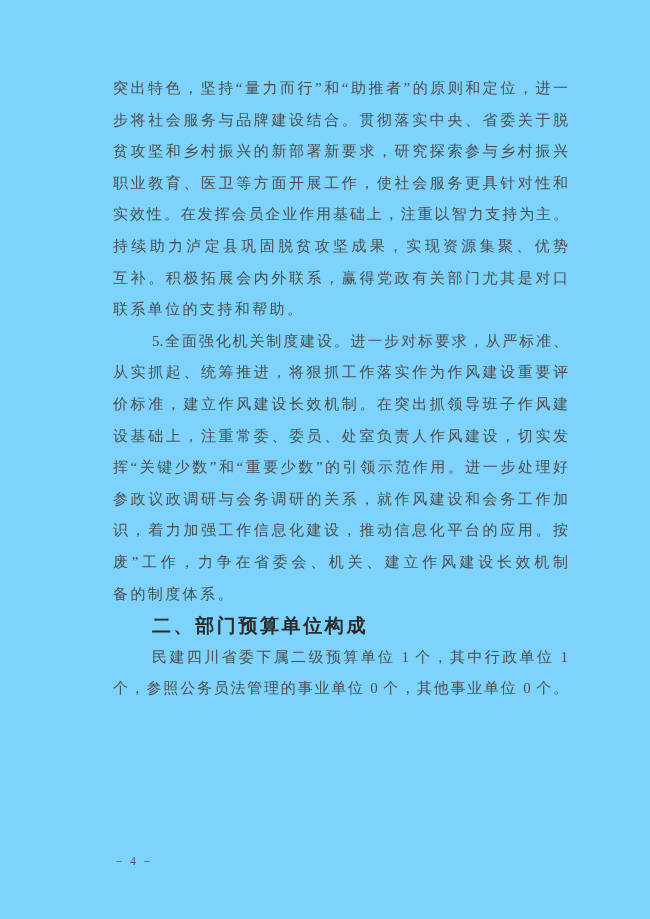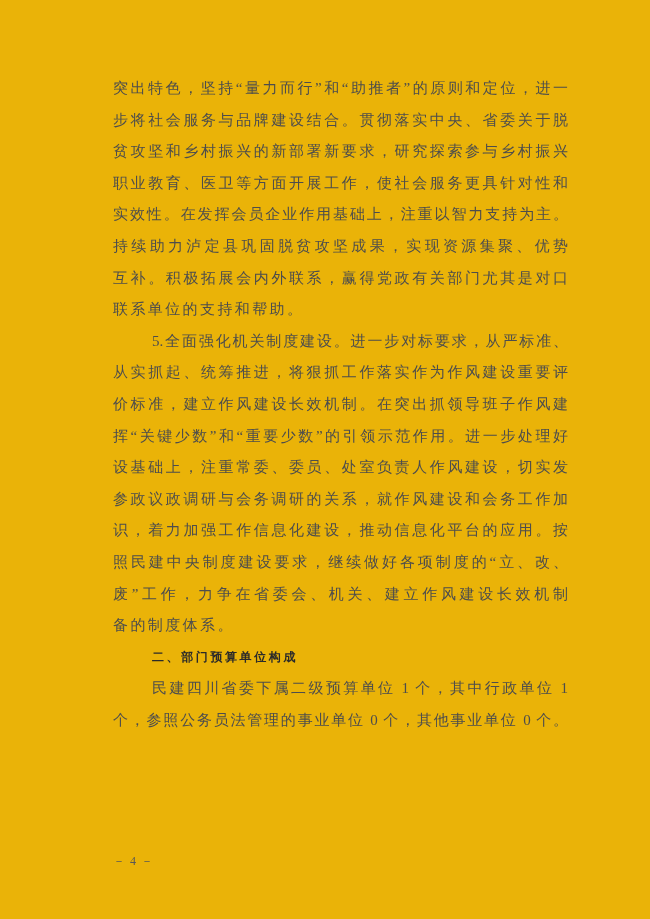--- a/index.html
+++ b/index.html
@@ -8,21 +8,21 @@
   }
   body {
     width: 650px;
     height: 919px;
     background: #fdfdfd;
   }
   .page {
     position: relative;
     width: 650px;
     height: 919px;
-    background: #eab308;
+    background: #7dd3fc;
     overflow: hidden;
     font-family: "Liberation Serif", "DejaVu Serif", serif;
     color: #4d4d4d;
   }
   .textblock {
     position: absolute;
     left: 113px;
     top: 73px;
     width: 455px;
     font-size: 15px;
@@ -39,21 +39,21 @@
   }
   .ind {
     text-indent: 39px;
   }
   .heading {
     font-family: "Liberation Sans", "DejaVu Sans", sans-serif;
     font-weight: bold;
     color: #2a2a2a;
     letter-spacing: 2.6px;
     text-indent: 39px;
-    font-size: 12px;
+    font-size: 19px;
   }
   .pagenum {
     position: absolute;
     left: 113px;
     top: 853px;
     font-size: 12px;
     line-height: 16px;
     color: #575757;
     letter-spacing: 1px;
   }
@@ -72,25 +72,24 @@
       <div class="line">实效性。在发挥会员企业作用基础上，注重以智力支持为主。</div>
       <div class="line">持续助力泸定县巩固脱贫攻坚成果，实现资源集聚、优势</div>
       <div class="line">互补。积极拓展会内外联系，赢得党政有关部门尤其是对口</div>
       <div class="line short">联系单位的支持和帮助。</div>
     </div>
 
     <div>
       <div class="line ind">5.全面强化机关制度建设。进一步对标要求，从严标准、</div>
       <div class="line">从实抓起、统筹推进，将狠抓工作落实作为作风建设重要评</div>
       <div class="line">价标准，建立作风建设长效机制。在突出抓领导班子作风建</div>
+      <div class="line">设基础上，注重常委、委员、处室负责人作风建设，切实发</div>
       <div class="line">挥“关键少数”和“重要少数”的引领示范作用。进一步处理好</div>
-      <div class="line">设基础上，注重常委、委员、处室负责人作风建设，切实发</div>
       <div class="line">参政议政调研与会务调研的关系，就作风建设和会务工作加</div>
       <div class="line">识，着力加强工作信息化建设，推动信息化平台的应用。按</div>
-      <div class="line">照民建中央制度建设要求，继续做好各项制度的“立、改、</div>
       <div class="line">废”工作，力争在省委会、机关、建立作风建设长效机制</div>
       <div class="line short">备的制度体系。</div>
     </div>
 
     <div class="heading">二、部门预算单位构成</div>
 
     <div>
       <div class="line ind">民建四川省委下属二级预算单位 1 个，其中行政单位 1</div>
       <div class="line">个，参照公务员法管理的事业单位 0 个，其他事业单位 0 个。</div>
     </div>

